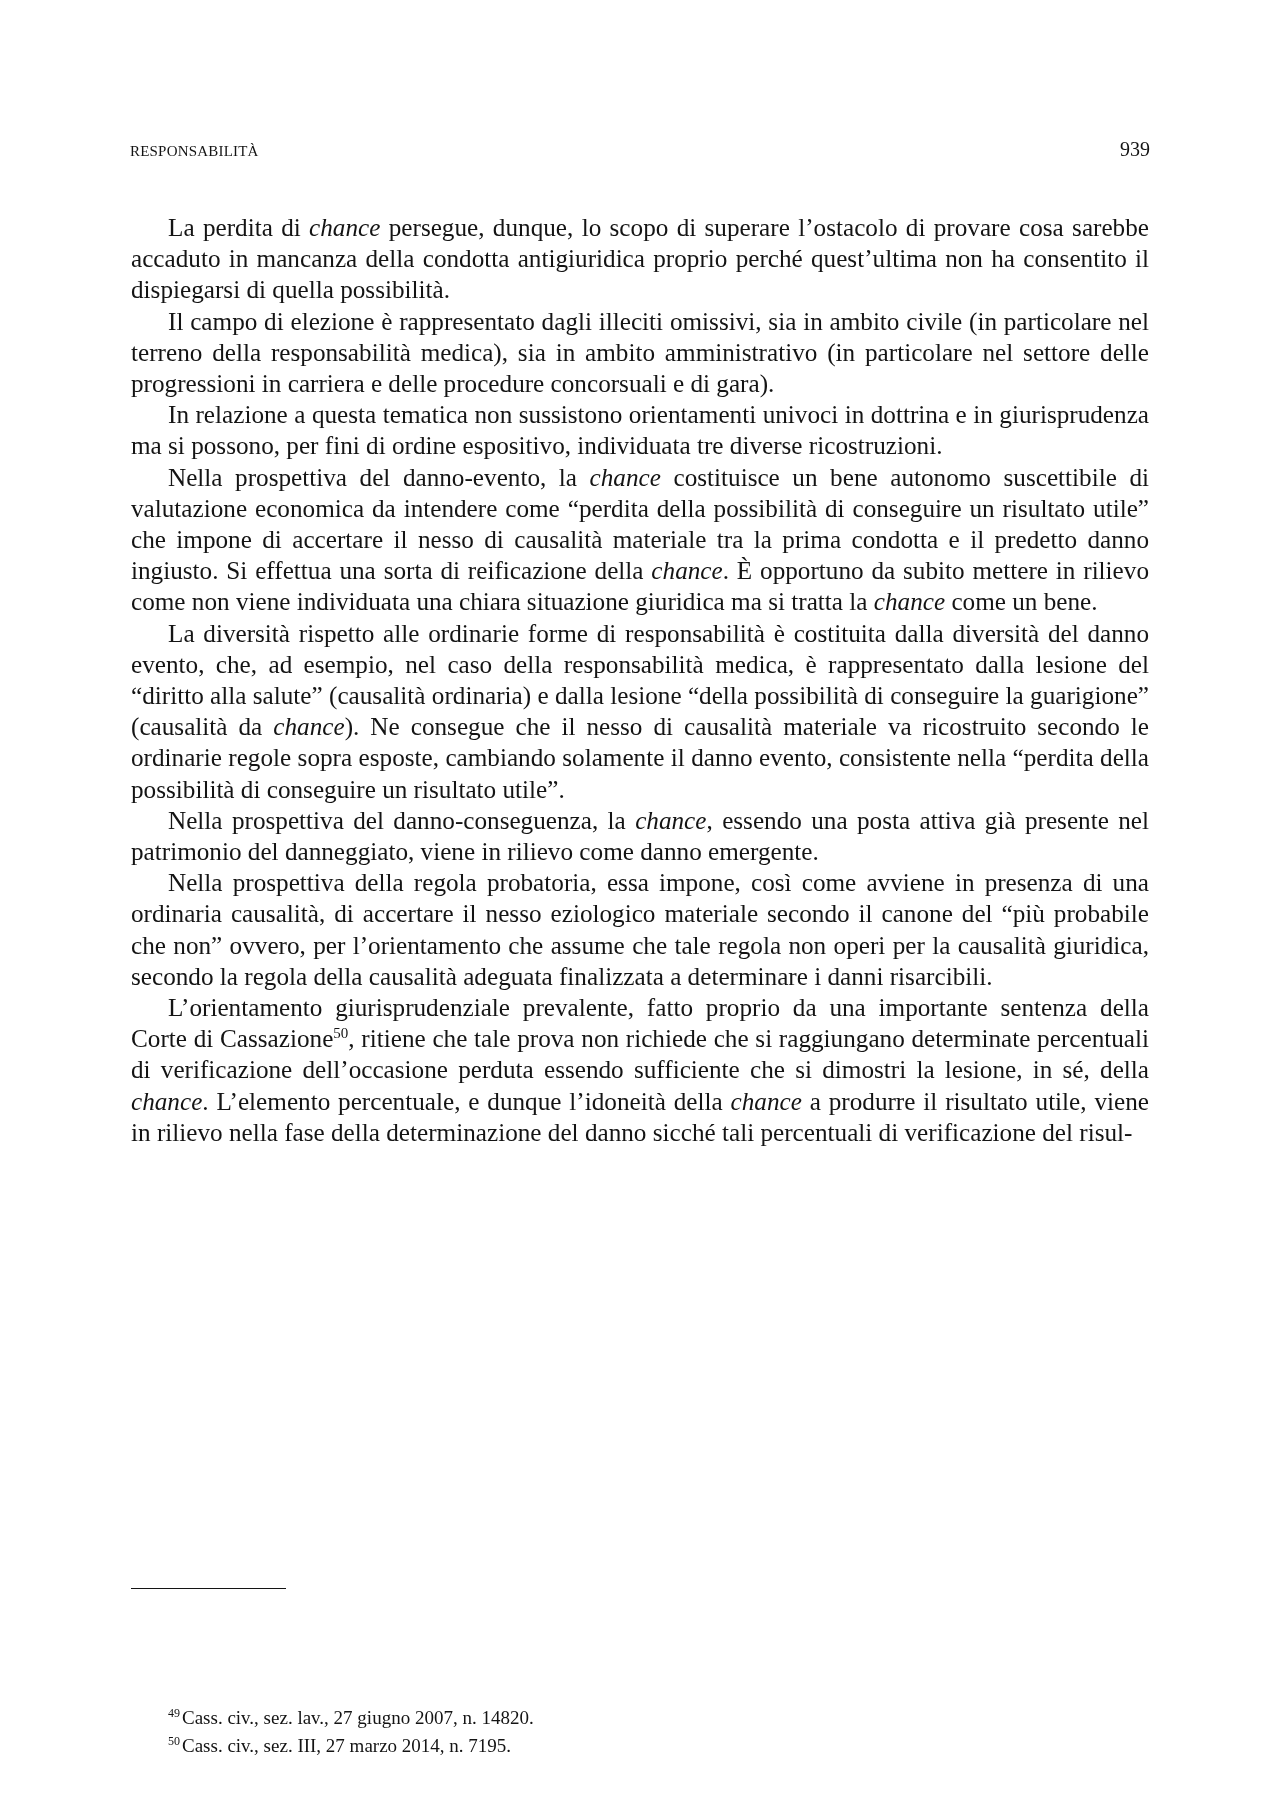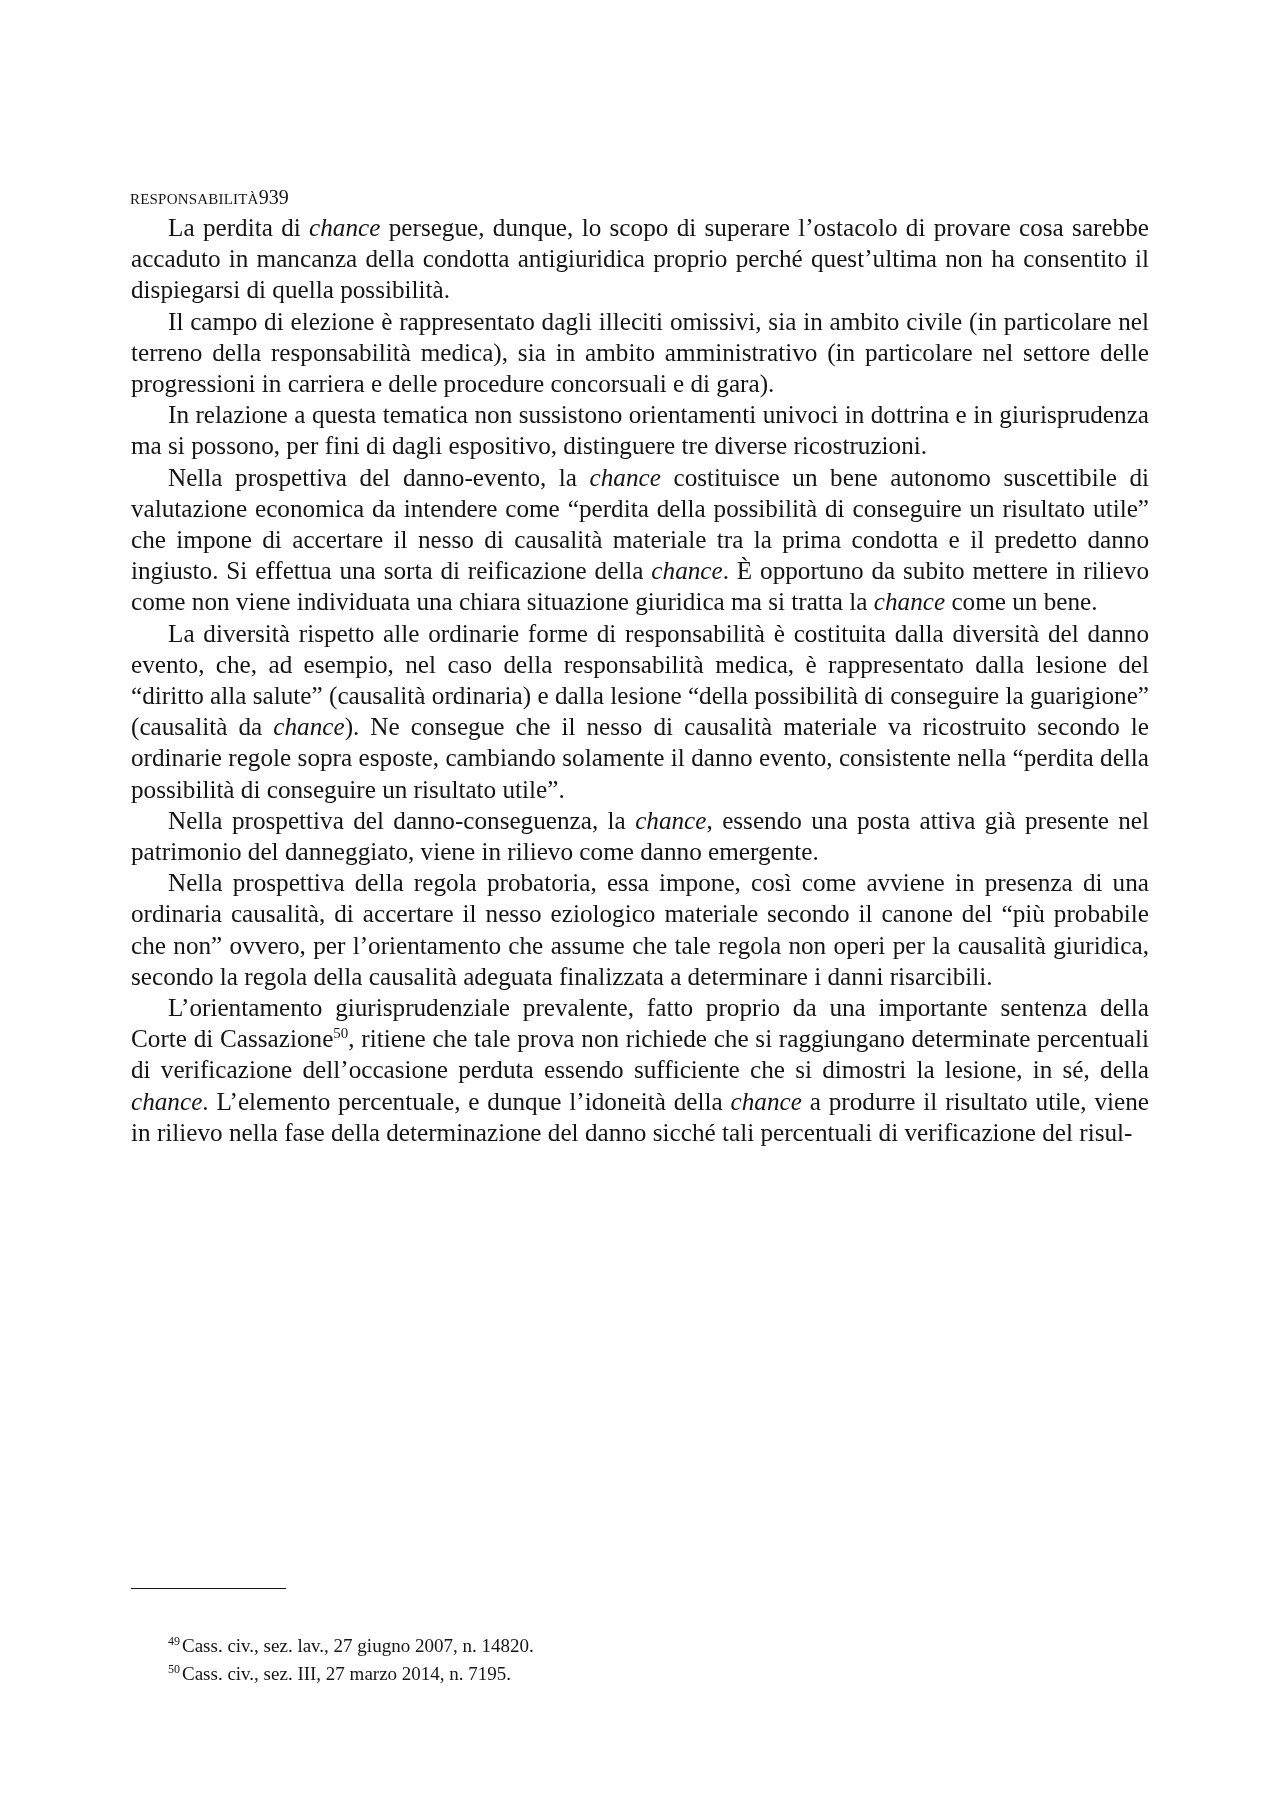--- a/index.html
+++ b/index.html
@@ -3,57 +3,57 @@
 <meta charset="utf-8">
 <style>
   html, body { margin: 0; padding: 0; background: #ffffff; }
   body {
     width: 1280px; height: 1806px; position: relative; overflow: hidden;
     font-family: "Liberation Serif", "DejaVu Serif", serif;
     color: #141414;
   }
   .running-head {
     position: absolute; left: 130px; top: 138px; width: 1020px;
-    display: flex; align-items: baseline; margin-top: 48px;
+    display: flex; justify-content: space-between; align-items: baseline;
   }
   .running-title {
     font-size: 15px; letter-spacing: 0.2px; text-transform: uppercase;
   }
   .page-number { font-size: 20px; }
   .body-text {
     position: absolute; left: 131px; top: 212px; width: 1018px;
     font-size: 25.2px; line-height: 31.2px;
     text-align: justify;
   }
   .para { text-indent: 37px; margin: 0; hyphens: auto; }
   .para i { }
   sup.fnref { font-size: 15px; vertical-align: 9px; line-height: 0; }
   .fn-rule {
     position: absolute; left: 131px; top: 1588px; width: 155px; height: 0;
     border-top: 1.6px solid #141414;
   }
   .footnotes {
-    position: absolute; left: 168px; top: 1632px; width: 980px;
+    position: absolute; left: 168px; top: 1704px; width: 980px;
     font-size: 19px; line-height: 28px;
   }
   .footnote { margin: 0; }
   .footnote sup { font-size: 12px; vertical-align: 7px; line-height: 0; margin-right: 2px; }
 </style>
 </head>
 <body>
 
 <div class="running-head">
   <span class="running-title">Responsabilità</span>
   <span class="page-number">939</span>
 </div>
 
 <div class="body-text" id="body-text">
     <p class="para" lang="it"><span>La perdita di </span><i>chance</i><span> persegue, dunque, lo scopo di superare l’ostacolo di provare cosa sarebbe accaduto in mancanza della condotta antigiuridica proprio perché quest’ultima non ha consentito il dispiegarsi di quella possibilità.</span></p>
     <p class="para" lang="it"><span>Il campo di elezione è rappresentato dagli illeciti omissivi, sia in ambito civile (in particolare nel terreno della responsabilità medica), sia in ambito amministrativo (in particolare nel settore delle progressioni in carriera e delle procedure concorsuali e di gara).</span></p>
-    <p class="para" lang="it"><span>In relazione a questa tematica non sussistono orientamenti univoci in dottrina e in giurisprudenza ma si possono, per fini di dagli espositivo, distinguere tre diverse ricostruzioni.</span></p>
+    <p class="para" lang="it"><span>In relazione a questa tematica non sussistono orientamenti univoci in dottrina e in giurisprudenza ma si possono, per fini di ordine espositivo, individuata tre diverse ricostruzioni.</span></p>
     <p class="para" lang="it"><span>Nella prospettiva del danno-evento, la </span><i>chance</i><span> costituisce un bene autonomo suscettibile di valutazione economica da intendere come “perdita della possibilità di conseguire un risultato utile” che impone di accertare il nesso di causalità materiale tra la prima condotta e il predetto danno ingiusto. Si effettua una sorta di reificazione della </span><i>chance</i><span>. È opportuno da subito mettere in rilievo come non viene individuata una chiara situazione giuridica ma si tratta la </span><i>chance</i><span> come un bene.</span></p>
     <p class="para" lang="it"><span>La diversità rispetto alle ordinarie forme di responsabilità è costituita dalla diversità del danno evento, che, ad esempio, nel caso della responsabilità medica, è rappresentato dalla lesione del “diritto alla salute” (causalità ordinaria) e dalla lesione “della possibilità di conseguire la guarigione” (causalità da </span><i>chance</i><span>). Ne consegue che il nesso di causalità materiale va ricostruito secondo le ordinarie regole sopra esposte, cambiando solamente il danno evento, consistente nella “perdita della possibilità di conseguire un risultato utile”.</span></p>
     <p class="para" lang="it"><span>Nella prospettiva del danno-conseguenza, la </span><i>chance</i><span>, essendo una posta attiva già presente nel patrimonio del danneggiato, viene in rilievo come danno emergente.</span></p>
     <p class="para" lang="it"><span>Nella prospettiva della regola probatoria, essa impone, così come avviene in presenza di una ordinaria causalità, di accertare il nesso eziologico materiale secondo il canone del “più probabile che non” ovvero, per l’orientamento che assume che tale regola non operi per la causalità giuridica, secondo la regola della causalità adeguata finalizzata a determinare i danni risarcibili.</span></p>
     <p class="para" lang="it"><span>L’orientamento giurisprudenziale prevalente, fatto proprio da una importante sentenza della Corte di Cassazione</span><sup class="fnref">50</sup><span>, ritiene che tale prova non richiede che si raggiungano determinate percentuali di verificazione dell’occasione perduta essendo sufficiente che si dimostri la lesione, in sé, della </span><i>chance</i><span>. L’elemento percentuale, e dunque l’idoneità della </span><i>chance</i><span> a produrre il risultato utile, viene in rilievo nella fase della determinazione del danno sicché tali percentuali di verificazione del risul-</span></p>
   </div>
 
 <div class="fn-rule"></div>
 
 <div class="footnotes">

